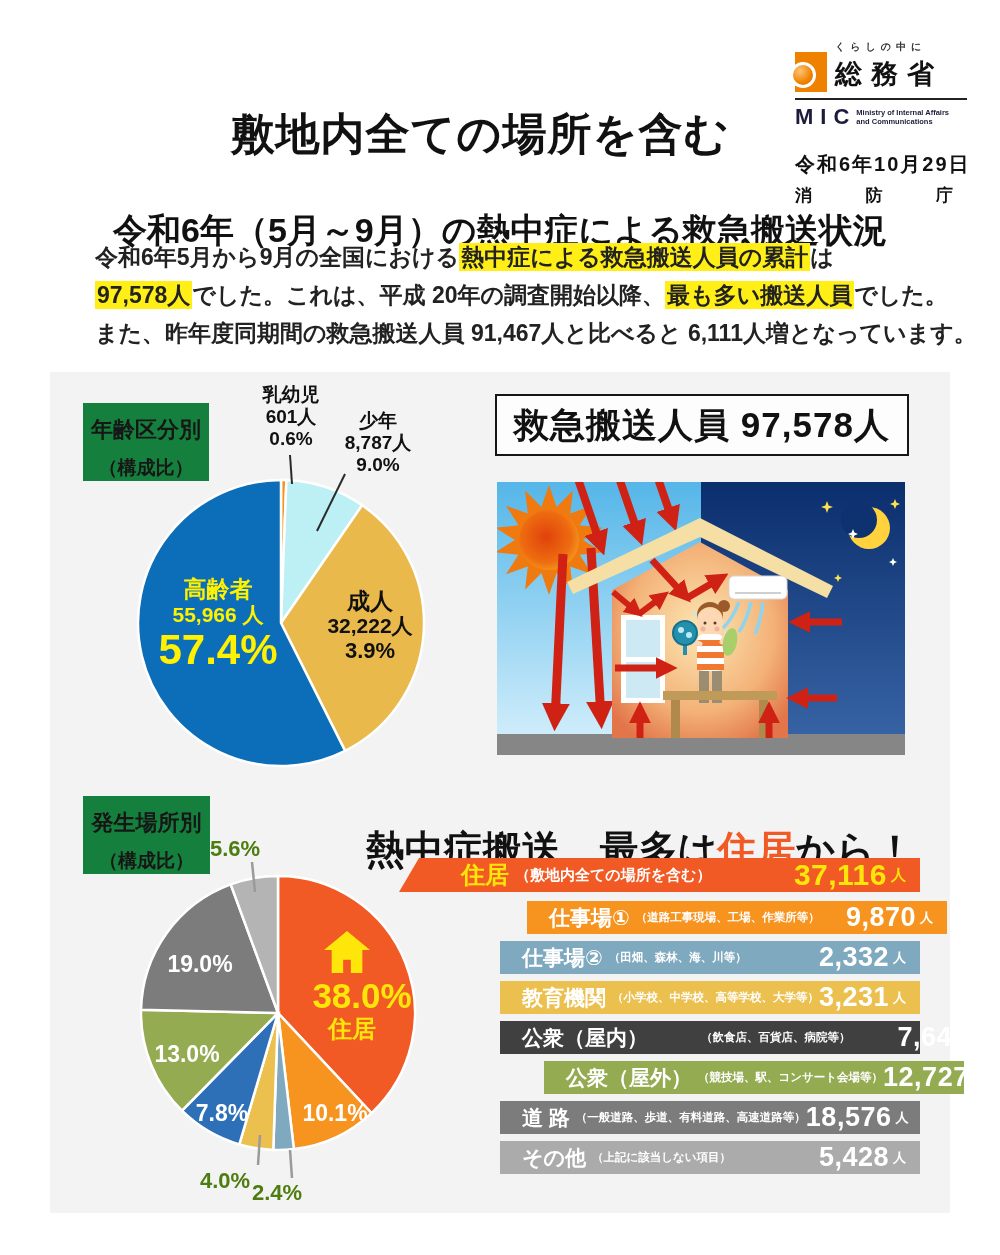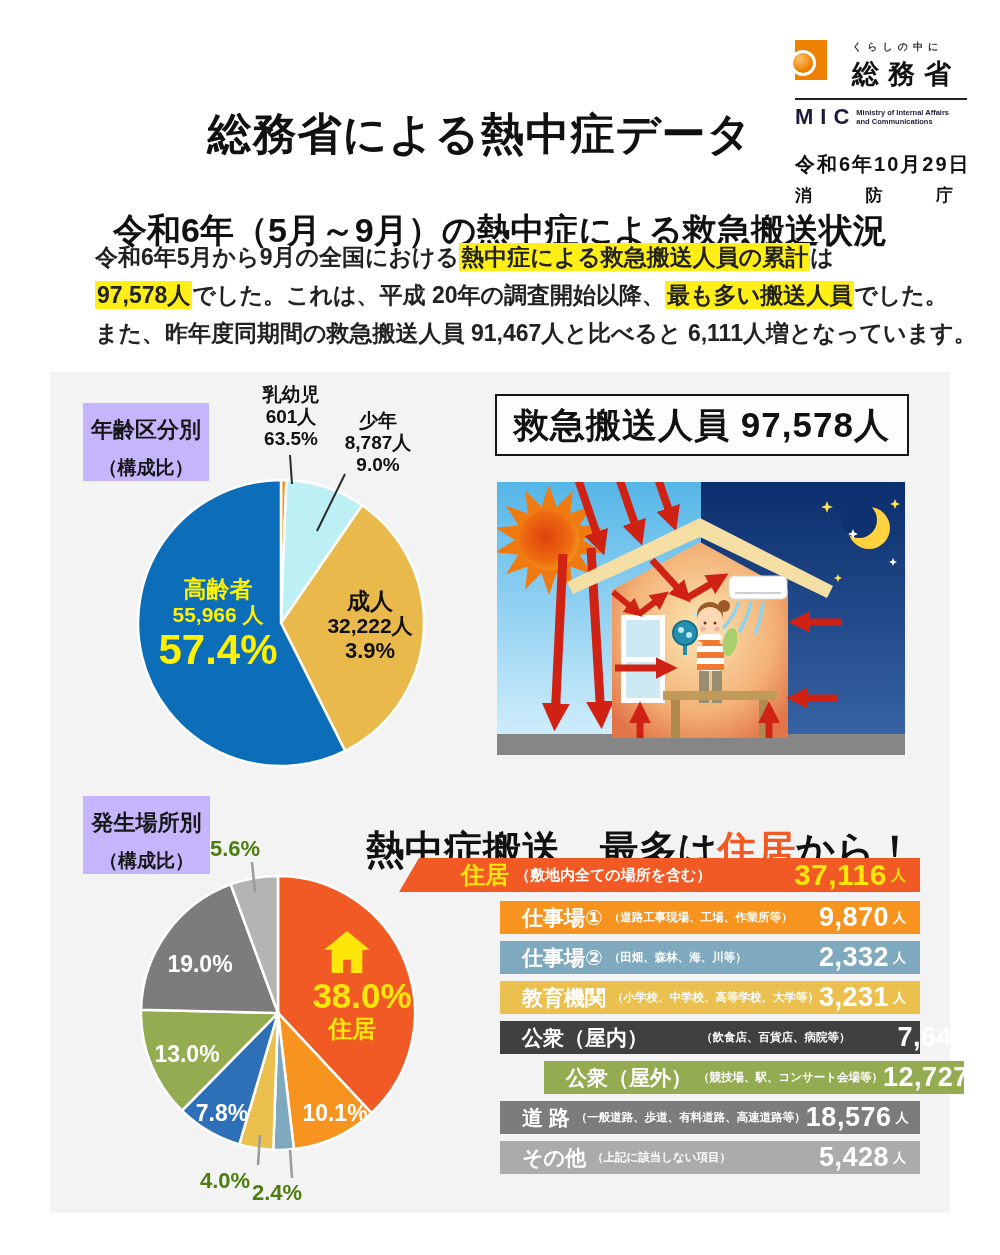--- a/index.html
+++ b/index.html
@@ -10,39 +10,39 @@
   .main-title{position:absolute;top:76px;left:80px;width:800px;text-align:center;
     font-size:44px;font-weight:900;letter-spacing:1px;color:#111;}
   .subtitle{position:absolute;top:180px;left:0;width:1000px;text-align:center;
     font-size:34px;font-weight:900;color:#111;}
   .lead{position:absolute;top:238px;left:95px;width:870px;font-size:23px;font-weight:700;color:#222;}
   .lead .ln{height:38px;line-height:38px;white-space:nowrap;}
   .hl{background:#ffef17;padding:1px 2px;}
 
   
   .logo{position:absolute;top:40px;left:795px;width:172px;}
-  .logo-top{display:flex;gap:17px;}
+  .logo-top{display:flex;align-items:flex-end;}
   .logo-mark{position:relative;width:32px;height:40px;background:#ee8100;flex:0 0 auto;}
   .logo-mark .wcut{position:absolute;left:-5px;top:10px;width:26px;height:26px;border-radius:50%;background:#fff;}
   .logo-mark .ball{position:absolute;left:-2px;top:13px;width:20px;height:20px;border-radius:50%;
      background:radial-gradient(circle at 35% 30%,#ffc377,#f08300 60%,#d96a00);}
   .logo-name{margin-left:8px;}
   .logo-tagline{font-size:10px;font-weight:700;letter-spacing:5px;color:#333;}
   .logo-ministry{font-size:27px;font-weight:900;letter-spacing:9px;color:#111;margin-top:2px;white-space:nowrap;}
   .logo-rule{border-top:2.5px solid #222;margin-top:6px;}
   .logo-mic{display:flex;align-items:center;margin-top:4px;}
   .mic-letters{font-size:22px;font-weight:800;letter-spacing:7px;color:#1c1c3a;}
   .mic-sub{font-size:7.5px;font-weight:800;color:#1c1c3a;line-height:9px;}
   .logo-date{margin-top:21px;font-size:20px;font-weight:800;letter-spacing:2px;color:#111;white-space:nowrap;}
   .logo-agency{margin-top:6px;display:flex;justify-content:space-between;width:158px;
     font-size:17px;font-weight:800;color:#111;}
 
   
   .panel{position:absolute;left:50px;top:372px;width:900px;height:841px;background:#f2f3f2;}
-  .tag{position:absolute;background:#c4b5fd;text-align:center;color:#161616;}
+  .tag{position:absolute;background:#15803d;text-align:center;color:#161616;}
   .tag .t1{font-size:22px;font-weight:900;margin-top:12px;}
   .tag .t2{font-size:19px;font-weight:900;margin-top:10px;}
   .tag1{left:33px;top:31px;width:126px;height:78px;}
   .tag2{left:33px;top:424px;width:127px;height:78px;}
 
   .banner{position:absolute;left:445px;top:22px;width:410px;height:58px;background:#fdfdfd;
     border:2px solid #161616;text-align:center;line-height:58px;font-size:35px;font-weight:900;
     letter-spacing:1px;color:#111;white-space:nowrap;}
 
   .pie-svg{position:absolute;}
@@ -93,28 +93,28 @@
   .bar .bl{font-size:21px;font-weight:900;margin-left:22px;white-space:nowrap;}
   .bar .bs{font-size:11.5px;font-weight:800;margin-left:6px;white-space:nowrap;}
   .bar .bv{font-size:27px;font-weight:800;margin-left:auto;letter-spacing:0.5px;white-space:nowrap;}
   .bar .bu{font-size:13px;font-weight:800;margin-left:4px;margin-right:14px;}
   .bar-lead{left:349px;top:486px;width:521px;height:34px;
     clip-path:polygon(20px 0,100% 0,100% 100%,0 100%);}
   .bar-lead .bl{font-size:24px;color:#ffe60a;margin-left:62px;}
   .bar-lead .bs{font-size:15px;}
   .bar-lead .bv{font-size:30px;color:#ffe60a;}
   .bar-lead .bu{font-size:15px;color:#ffe60a;}
-  .r1{top:529px;} .r2{top:569px;} .r3{top:609px;} .r4{top:649px;} .r5{top:689px;margin-left:44px;} .r6{top:729px;} .r7{top:769px;}
+  .r1{top:529px;margin-left:27px;} .r2{top:569px;} .r3{top:609px;} .r4{top:649px;} .r5{top:689px;margin-left:44px;} .r6{top:729px;} .r7{top:769px;}
 </style>
 </head>
 <body>
 
 <div class="page">
 
-  <h1 class="main-title">総務省による熱中症データ</h1>
+  <h1 class="main-title">敷地内全ての場所を含む</h1>
 
   <div class="logo">
     <div class="logo-top">
       <div class="logo-mark">
         <div class="wcut"></div>
         <div class="ball"></div>
       </div>
       <div class="logo-name">
         <div class="logo-tagline">くらしの中に</div>
         <div class="logo-ministry">総務省</div>
@@ -156,21 +156,21 @@
     <svg id="pie-age" class="pie-svg" viewBox="0 0 292 292">
         <path d="M 146 146 L 146.00 3.00 A 143 143 0 0 1 151.39 3.10 Z" fill="#f6921e" stroke="#ffffff" stroke-width="2.5"></path>
         <path d="M 146 146 L 151.39 3.10 A 143 143 0 0 1 227.12 28.23 Z" fill="#bdf0f4" stroke="#ffffff" stroke-width="2.5"></path>
         <path d="M 146 146 L 227.12 28.23 A 143 143 0 0 1 210.12 273.82 Z" fill="#eab94b" stroke="#ffffff" stroke-width="2.5"></path>
         <path d="M 146 146 L 210.12 273.82 A 143 143 0 1 1 146.00 3.00 Z" fill="#0c6eb8" stroke="#ffffff" stroke-width="2.5"></path>
       </svg>
 
     <div class="pie-note note-infant">
       <div>乳幼児</div>
       <div>601人</div>
-      <div>63.5%</div>
+      <div>0.6%</div>
     </div>
     <div class="pie-note note-youth">
       <div>少年</div>
       <div>8,787人</div>
       <div>9.0%</div>
     </div>
     <div class="inlabel lbl-elder">
       <div class="a">高齢者</div>
       <div class="b">55,966 人</div>
       <div class="c">57.4%</div>

